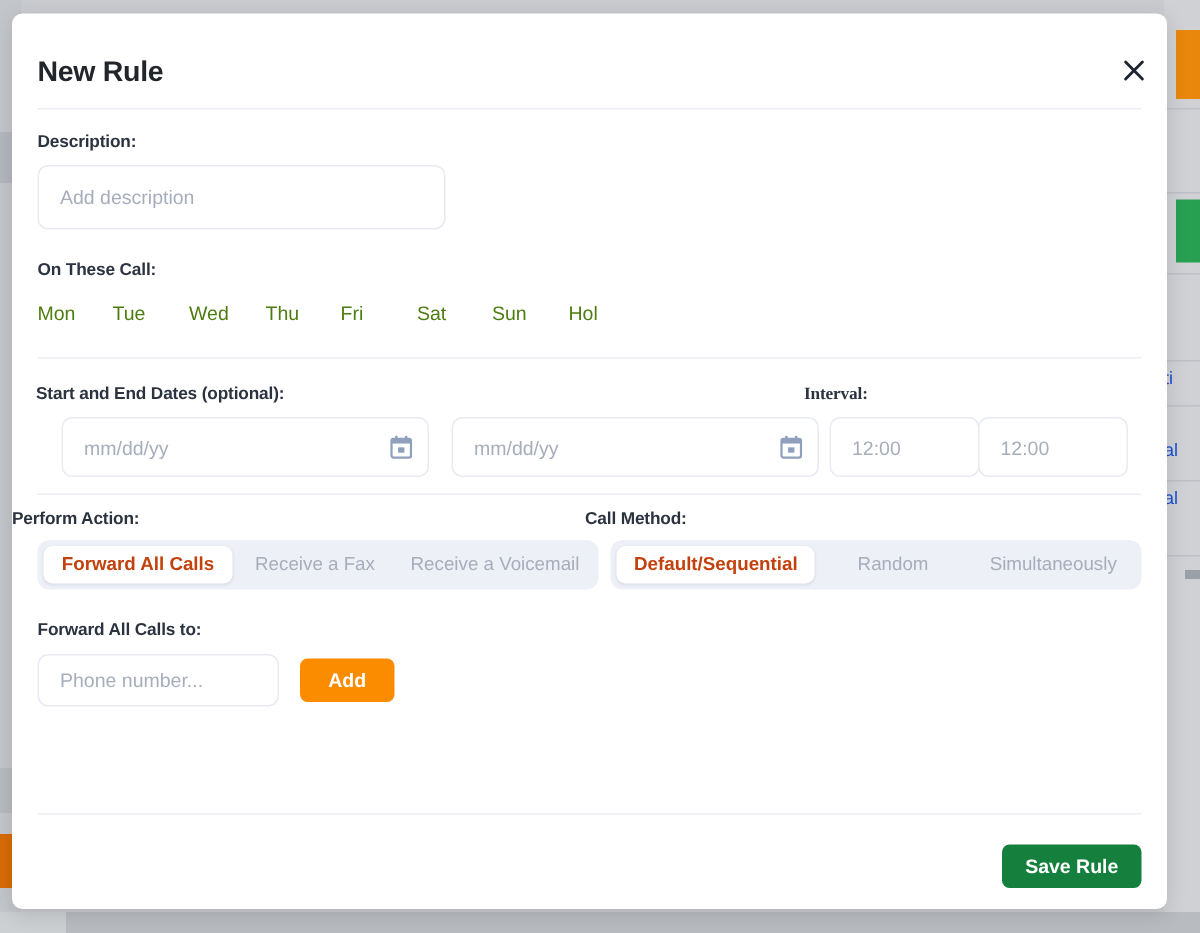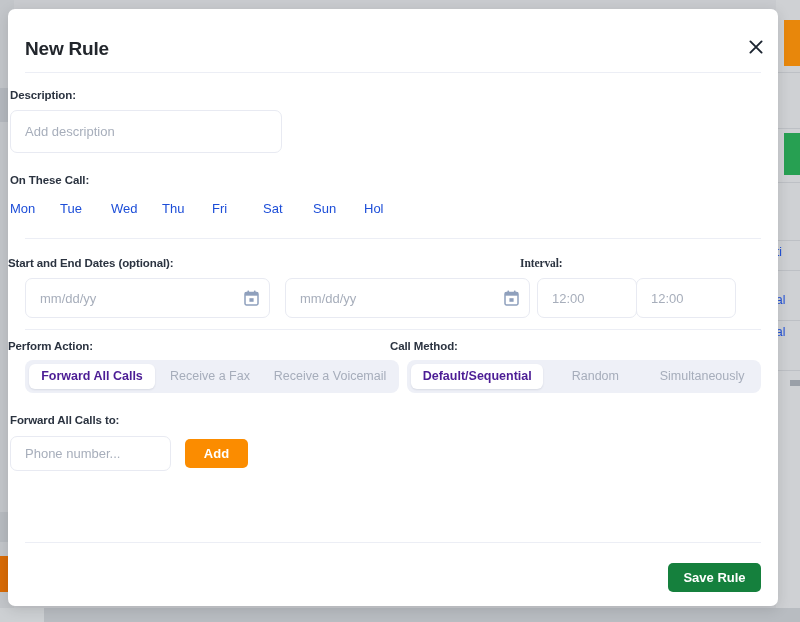--- a/index.html
+++ b/index.html
@@ -161,21 +161,21 @@
   }
   .close-btn svg { display: block; }
 
   .divider {
     height: 1px;
     background: #eceef5;
     margin: 0 17px;
   }
 
   .section {
-    padding: 0 2px;
+    padding: 0 17px;
   }
 
   .field-label {
     font-size: 11.5px;
     font-weight: bold;
     color: #2b3340;
     letter-spacing: -0.1px;
   }
 
   .text-input {
@@ -203,31 +203,32 @@
   }
 
   
   .days-label { margin-top: 21px; }
   .days-row {
     margin-top: 15px;
     display: flex;
   }
   .day-chip {
     font-size: 13px;
-    color: #1d4ed8;
+    color: #4d7c0f;
     cursor: pointer;
     user-select: none;
   }
   .day-chip + .day-chip { margin-left: 0; }
 
   
   .dates-wrap {
     margin-top: 18px;
     position: relative;
     height: 72px;
+    margin-left: 16px;
   }
   .dates-label { position: absolute; left: 0; top: 0; }
   .interval-label { position: absolute; left: 512px; top: 0; font-family: Liberation Serif, serif; }
 
   .date-field {
     position: absolute;
     top: 21px;
     width: 245px;
     height: 40px;
   }
@@ -279,21 +280,21 @@
     font-size: 12.5px;
     color: #a6adbb;
     text-align: center;
     border-radius: 6px;
     cursor: pointer;
     user-select: none;
     white-space: nowrap;
   }
   .seg-btn.active {
     background: #ffffff;
-    color: #4c1d95;
+    color: #c2410c;
     font-weight: bold;
     box-shadow: 0 1px 2px rgba(20,30,60,0.10);
   }
 
   
   .fwd-wrap { margin-top: 6px; }
   .fwd-row {
     margin-top: 10px;
     display: flex;
     align-items: center;

